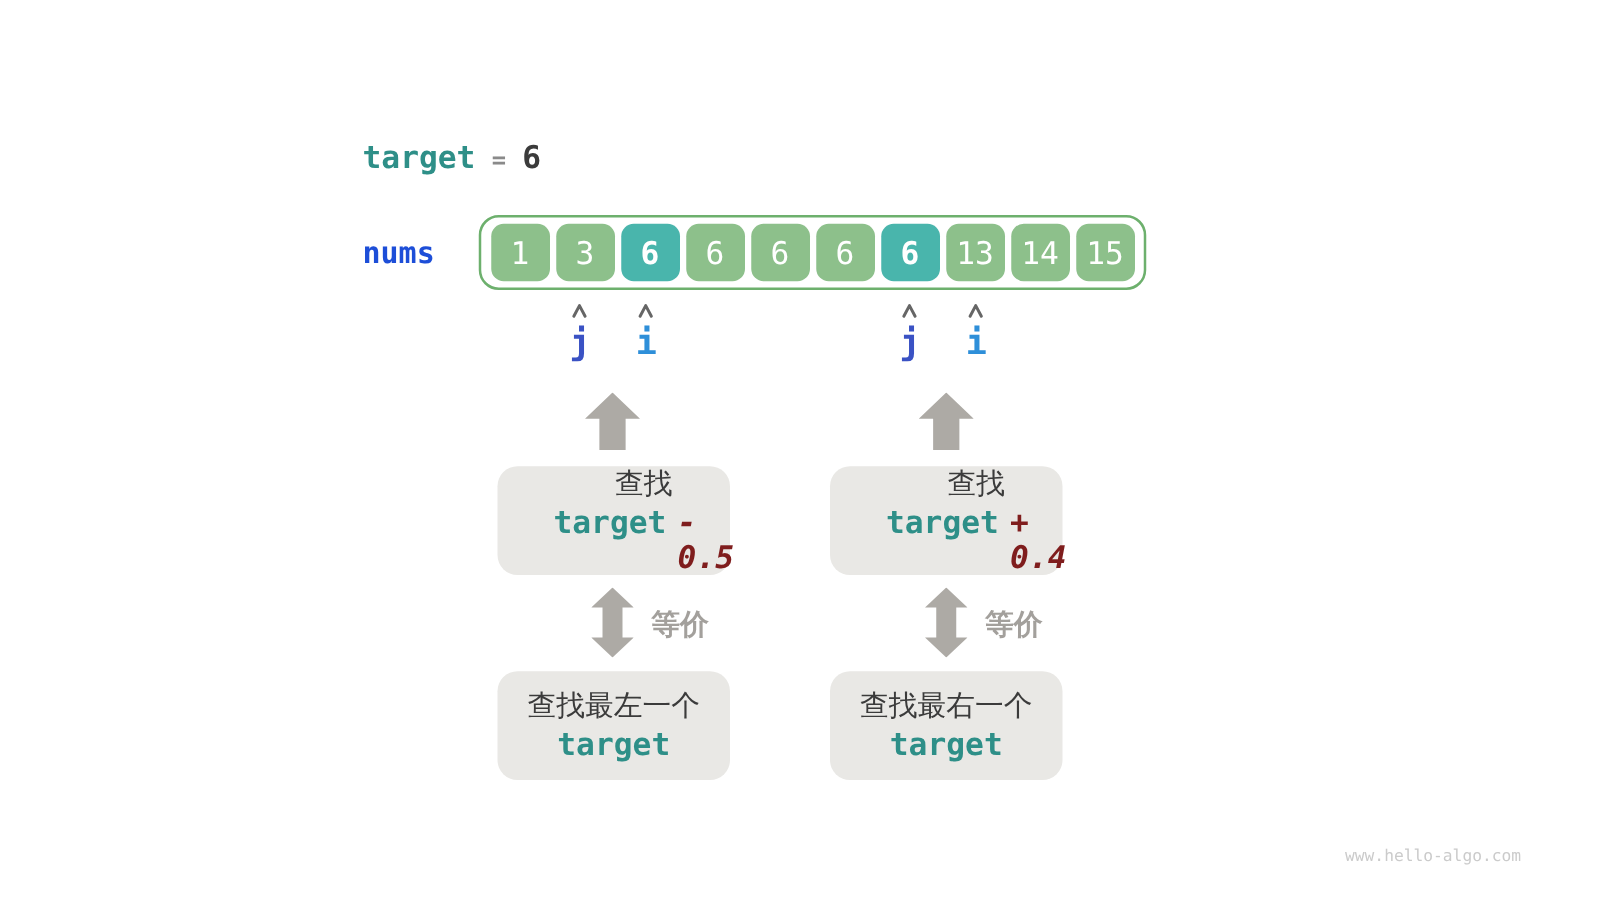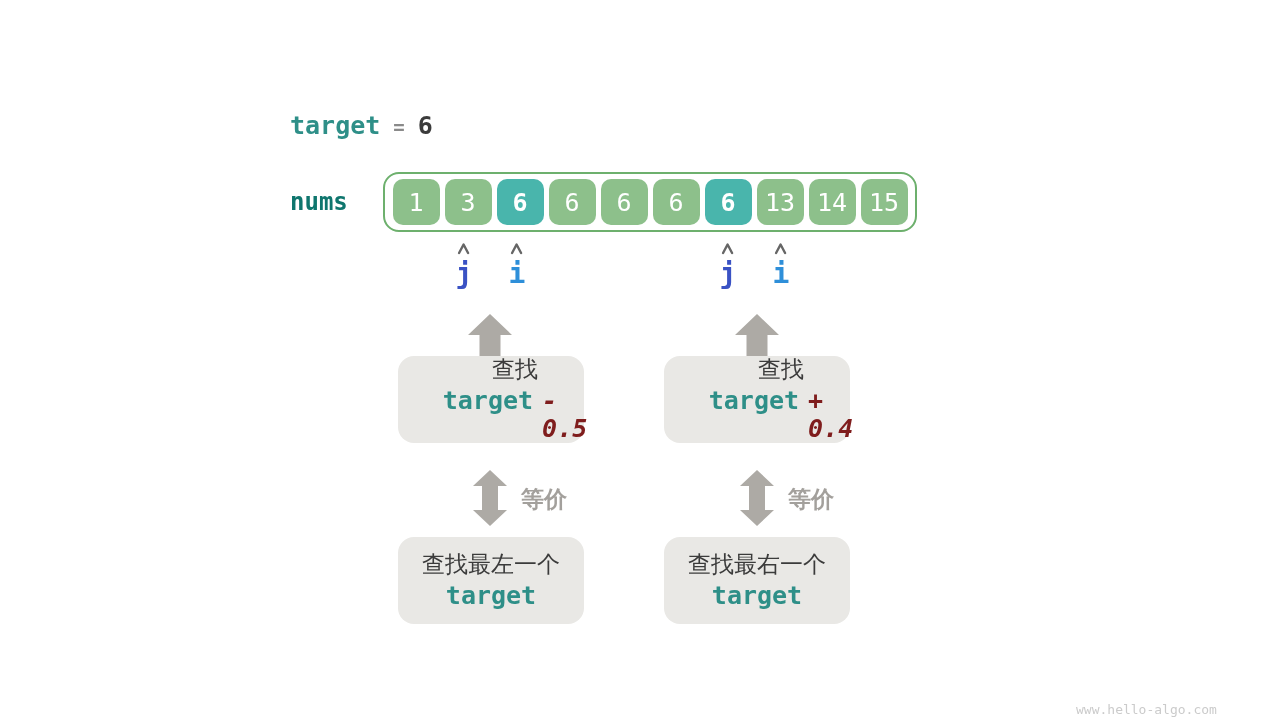--- a/index.html
+++ b/index.html
@@ -21,21 +21,21 @@
     font-weight: bold;
   }
   .heading .kw { color: #2E8F88; font-size: 25px; }
   .heading .eq { color: #8A8A8A; font-size: 19px; margin: 0 13px; }
   .heading .val { color: #3B3B3B; font-size: 25px; }
 
   
   .nums-label {
     position: absolute; left: 290px; top: 188px;
     font-family: "DejaVu Sans Mono", "Liberation Mono", monospace;
-    font-weight: bold; font-size: 24px; color: #0f766e;
+    font-weight: bold; font-size: 24px; color: #1d4ed8;
   }
 
   
   .array {
     position: absolute; left: 383px; top: 172px;
     width: 534px; height: 60px;
     border: 2px solid #6DB06D; border-radius: 16px;
     background: #ffffff;
     display: flex; align-items: center; justify-content: center;
     gap: 5px; padding: 0 5px;
@@ -70,42 +70,42 @@
   .arrow-fill { fill: #ADAAA5; }
 
   
   .gray-box {
     position: absolute; width: 186px; height: 87px;
     background: #E9E8E5; border-radius: 16px;
     display: flex; flex-direction: column;
     align-items: center; justify-content: center; gap: 5px;
   }
   .bx-left { left: 398px; } .bx-right { left: 664px; }
-  .by-top { top: 356px; padding-left: 48px; } .by-bottom { top: 537px; }
+  .by-top { top: 373px; padding-left: 48px; } .by-bottom { top: 537px; }
   .gray-box .cjk { font-size: 23px; color: #3B3B3B; line-height: 1.1; }
   .gray-box .code {
     font-family: "DejaVu Sans Mono", "Liberation Mono", monospace;
     font-weight: bold; font-size: 25px; line-height: 1.1;
     display: flex; gap: 9px;
   }
   .gray-box .code .var { color: #2E8F88; }
   .gray-box .code .op { color: #7f1d1d; font-style: italic; }
 
   
   .equiv-label {
     position: absolute; top: 484px;
     font-size: 23px; font-weight: bold; color: #A3A09C;
   }
   .el-left { left: 521px; } .el-right { left: 788px; }
 
   
   .watermark {
     position: absolute; left: 1076px; top: 678px;
     font-family: "DejaVu Sans Mono", "Liberation Mono", monospace;
-    font-size: 13px; color: #CBCBCB; margin-top: 24px;
+    font-size: 13px; color: #CBCBCB;
   }
 </style>
 </head>
 <body>
 
 <div class="canvas">
 
   <div class="heading">
     <span class="kw">target</span>
     <span class="eq">=</span>

